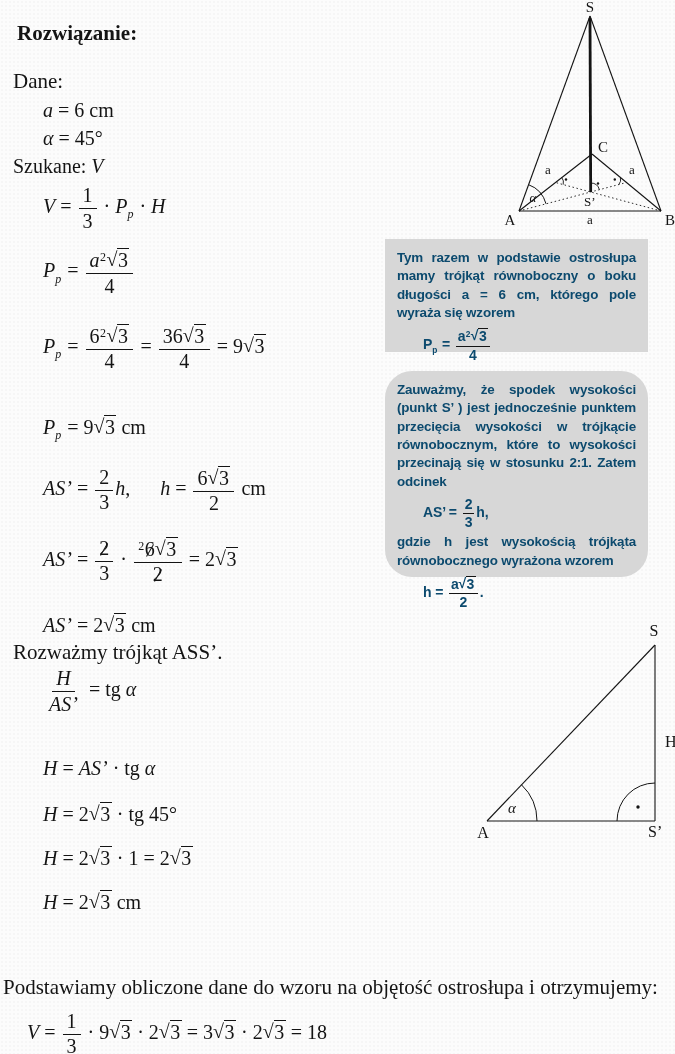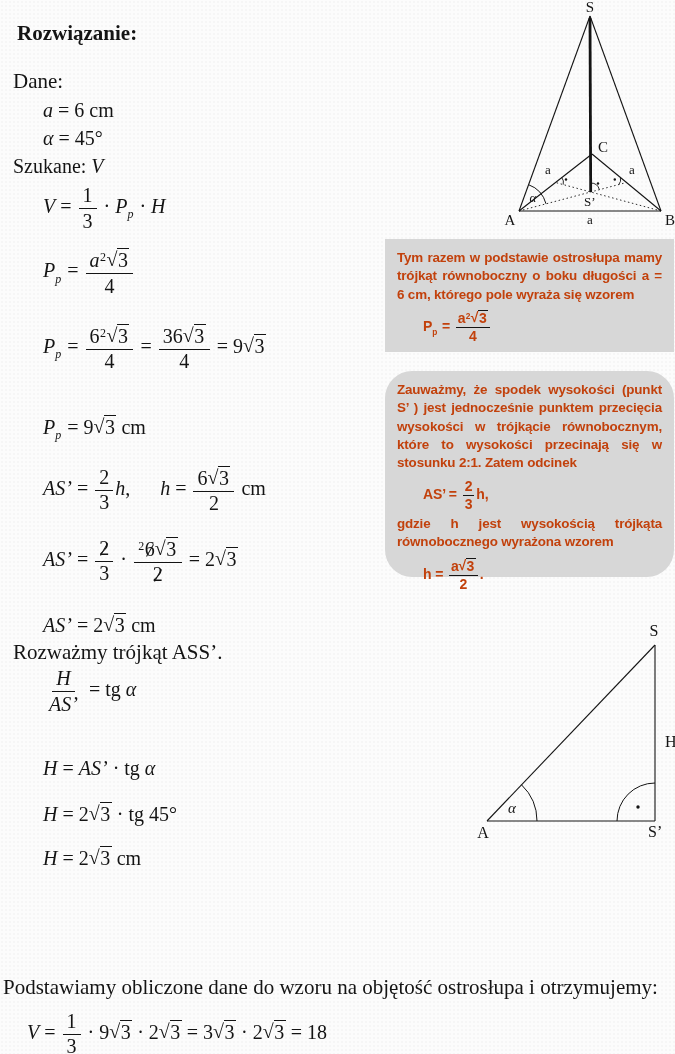--- a/index.html
+++ b/index.html
@@ -37,24 +37,24 @@
            margin:0 2px;line-height:1.08;text-align:center;}
   .tk-num{display:block;border-bottom:1.4px solid var(--ink);padding:0 4px 1.5px;}
   .tk-den{display:block;padding:1.5px 4px 0;}
   .tk-sq{display:inline;}
   .tk-sq-sign{display:inline-block;transform:translateY(-1px);}
   .tk-sq-body{display:inline-block;border-top:1.4px solid var(--ink);line-height:1.1;padding:0 1.5px 0 .5px;}
   .tk-c{position:relative;display:inline-block;}
   .tk-c::after{content:"";position:absolute;left:-20%;right:-20%;top:50%;
                border-top:1.6px solid var(--ink);transform:rotate(-60deg);}
   
-  .note{position:absolute;left:385px;width:289px;box-sizing:border-box;
+  .note{position:absolute;left:385px;width:263px;box-sizing:border-box;
         background:var(--box);padding:10px 12px 8px;
         font-family:"Liberation Sans", sans-serif;font-weight:600;
-        font-size:13.4px;line-height:1.37;letter-spacing:-0.15px;color:#c2410c;}
+        font-size:13.4px;line-height:1.37;letter-spacing:-0.15px;color:#0c4a6e;}
   .note p{margin:0;text-align:justify;}
   #note1{top:239px;height:113px;}
   #note2{top:371px;height:206px;border-radius:27px;}
   .note .eq{font-size:14px;margin:6px 0 3px 26px;line-height:1.2;}
   .note .tk-i,.note .tk-sub{font-style:normal;}
   .note .tk-num{border-bottom-width:1.2px;padding:0 2px 1px;}
   .note .tk-den{padding:1px 2px 0;}
   .note .tk-sq-body{border-top-width:1.2px;}
   
   .fig{position:absolute;margin:0;}
@@ -81,20 +81,21 @@
   <div class="eq ml mt16"><span class="tk-i">P</span><span class="tk-sub">p</span><span class="tk-r"> = </span><span class="tk-frac"><span class="tk-num"><span class="tk-i">a</span><span class="tk-sup">2</span><span class="tk-sq"><span class="tk-sq-sign">√</span><span class="tk-sq-body">3</span></span></span><span class="tk-den"><span class="tk-r">4</span></span></span></div>
   <div class="eq ml mt26"><span class="tk-i">P</span><span class="tk-sub">p</span><span class="tk-r"> = </span><span class="tk-frac"><span class="tk-num"><span class="tk-r">6</span><span class="tk-sup">2</span><span class="tk-sq"><span class="tk-sq-sign">√</span><span class="tk-sq-body">3</span></span></span><span class="tk-den"><span class="tk-r">4</span></span></span><span class="tk-r"> = </span><span class="tk-frac"><span class="tk-num"><span class="tk-r">36</span><span class="tk-sq"><span class="tk-sq-sign">√</span><span class="tk-sq-body">3</span></span></span><span class="tk-den"><span class="tk-r">4</span></span></span><span class="tk-r"> = 9</span><span class="tk-sq"><span class="tk-sq-sign">√</span><span class="tk-sq-body">3</span></span></div>
   <div class="eq ml mt28"><span class="tk-i">P</span><span class="tk-sub">p</span><span class="tk-r"> = 9</span><span class="tk-sq"><span class="tk-sq-sign">√</span><span class="tk-sq-body">3</span></span><span class="tk-r"> cm</span></div>
   <div class="eq ml mt26"><span class="tk-i">AS’</span><span class="tk-r"> = </span><span class="tk-frac"><span class="tk-num"><span class="tk-r">2</span></span><span class="tk-den"><span class="tk-r">3</span></span></span><span class="tk-i">h</span><span class="tk-r">,      </span><span class="tk-i">h</span><span class="tk-r"> = </span><span class="tk-frac"><span class="tk-num"><span class="tk-r">6</span><span class="tk-sq"><span class="tk-sq-sign">√</span><span class="tk-sq-body">3</span></span></span><span class="tk-den"><span class="tk-r">2</span></span></span><span class="tk-r"> cm</span></div>
   <div class="eq ml mt22"><span class="tk-i">AS’</span><span class="tk-r"> = </span><span class="tk-frac"><span class="tk-num"><span class="tk-c">2</span></span><span class="tk-den"><span class="tk-r">3</span></span></span><span class="tk-r"> · </span><span class="tk-frac"><span class="tk-num"><span class="tk-sup">2</span><span class="tk-c">6</span><span class="tk-sq"><span class="tk-sq-sign">√</span><span class="tk-sq-body">3</span></span></span><span class="tk-den"><span class="tk-c">2</span></span></span><span class="tk-r"> = 2</span><span class="tk-sq"><span class="tk-sq-sign">√</span><span class="tk-sq-body">3</span></span></div>
   <div class="eq ml mt26"><span class="tk-i">AS’</span><span class="tk-r"> = 2</span><span class="tk-sq"><span class="tk-sq-sign">√</span><span class="tk-sq-body">3</span></span><span class="tk-r"> cm</span></div>
   <p class="plain mt7">Rozważmy trójkąt ASS’.</p>
   <div class="eq ml mt2"><span class="tk-frac"><span class="tk-num"><span class="tk-i">H</span></span><span class="tk-den"><span class="tk-i">AS’</span></span></span><span class="tk-r"> = tg </span><span class="tk-i">α</span></div>
   <div class="eq ml mt36"><span class="tk-i">H</span><span class="tk-r"> = </span><span class="tk-i">AS’</span><span class="tk-r"> · tg </span><span class="tk-i">α</span></div>
   <div class="eq ml mt20"><span class="tk-i">H</span><span class="tk-r"> = 2</span><span class="tk-sq"><span class="tk-sq-sign">√</span><span class="tk-sq-body">3</span></span><span class="tk-r"> · tg 45°</span></div>
+  <div class="eq ml mt18"><span class="tk-i">H</span><span class="tk-r"> = 2</span><span class="tk-sq"><span class="tk-sq-sign">√</span><span class="tk-sq-body">3</span></span><span class="tk-r"> · 1 = 2</span><span class="tk-sq"><span class="tk-sq-sign">√</span><span class="tk-sq-body">3</span></span></div>
   <div class="eq ml mt18"><span class="tk-i">H</span><span class="tk-r"> = 2</span><span class="tk-sq"><span class="tk-sq-sign">√</span><span class="tk-sq-body">3</span></span><span class="tk-r"> cm</span></div>
 </main>
 
 <figure class="fig" id="fig-pyramid">
   <svg width="225" height="235" viewBox="0 0 225 235">
 
     <line x1="140" y1="16" x2="69" y2="211" stroke-width="1.1"></line>
     <line x1="140" y1="16" x2="211" y2="211" stroke-width="1.1"></line>
     <line x1="69" y1="211" x2="211" y2="211" stroke-width="1.1"></line>
     <line x1="69" y1="211" x2="142" y2="154" stroke-width="1.1"></line>

